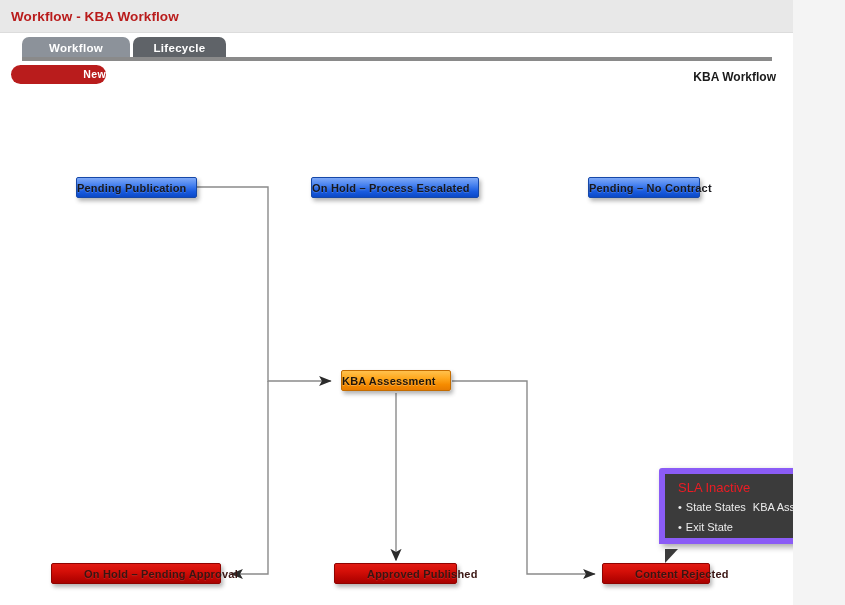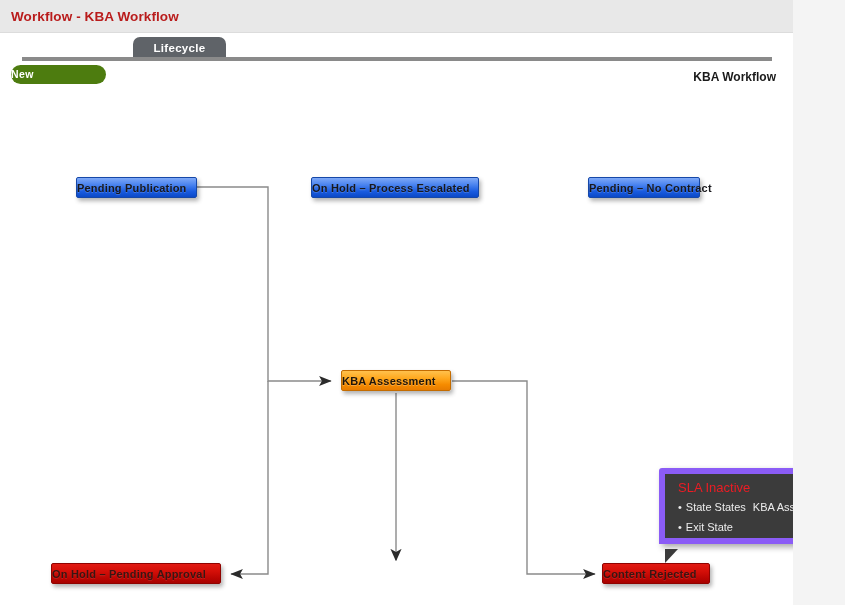--- a/index.html
+++ b/index.html
@@ -100,27 +100,27 @@
     width: 793px;
     height: 28px;
     background: #ffffff;
   }
   #new-button {
     position: absolute;
     left: 11px;
     top: 3px;
     width: 95px;
     height: 19px;
-    background: #4d7c0f;
+    background: #b91c1c;
     border-radius: 10px;
     color: #ffffff;
     font-size: 10.5px;
     font-weight: bold;
     letter-spacing: 0.4px;
-    text-align: left;
+    text-align: right;
     line-height: 19px;
     cursor: pointer;
     white-space: nowrap;
   }
   #canvas-label {
     position: absolute;
     right: 17px;
     top: 8px;
     font-size: 12px;
     font-weight: bold;
@@ -174,20 +174,21 @@
     color: #20160a;
     text-shadow: 0 1px 0 rgba(255,255,255,0.25);
     box-shadow: 2px 3px 4px rgba(0,0,0,0.30);
   }
   .node-red {
     background: linear-gradient(to bottom, #e01a12 0%, #d40f08 38%, #bb0502 74%, #a80200 100%);
     border: 1px solid #8f0300;
     color: #3a1512;
     text-shadow: 0 1px 0 rgba(255,255,255,0.10);
     box-shadow: 2px 3px 4px rgba(0,0,0,0.30);
+    padding-left: 32px;
   }
 
   #node-pending-publication { left: 76px; top: 87px; width: 121px; }
   #node-on-hold-escalated  { left: 311px; top: 87px; width: 168px; }
   #node-pending-no-contract{ left: 588px; top: 87px; width: 112px; }
   #node-kba-assessment     { left: 341px; top: 280px; width: 110px; }
   #node-on-hold-approval   { left: 51px;  top: 473px; width: 170px; }
   #node-approved-published { left: 334px; top: 473px; width: 123px; }
   #node-content-rejected   { left: 602px; top: 473px; width: 108px; }
 
@@ -239,20 +240,21 @@
 </head>
 <body>
 
 <div id="app-panel">
 
   <div id="title-bar">
     <div id="window-title">Workflow - KBA Workflow</div>
   </div>
 
   <div id="tab-strip">
+    <div class="tab" id="tab-workflow">Workflow</div>
     <div class="tab" id="tab-lifecycle">Lifecycle</div>
   </div>
   <div id="tab-underline"></div>
 
   <div id="toolbar">
     <div id="new-button">New</div>
     <div id="canvas-label">KBA Workflow</div>
   </div>
 
   <div id="canvas">
@@ -290,20 +292,21 @@
     <div class="node node-blue" id="node-pending-publication">Pending Publication</div>
 
     <div class="node node-blue" id="node-on-hold-escalated">On Hold – Process Escalated</div>
 
     <div class="node node-blue" id="node-pending-no-contract">Pending – No Contract</div>
 
     <div class="node node-orange" id="node-kba-assessment">KBA Assessment</div>
 
     <div class="node node-red" id="node-on-hold-approval">On Hold – Pending Approval</div>
 
+    <div class="node node-red" id="node-approved-published">Approved Published</div>
 
     <div class="node node-red" id="node-content-rejected">Content Rejected</div>
 
     <div id="tooltip">
       <div id="tooltip-title">SLA Inactive</div>
 
       <div class="tooltip-row" id="tooltip-row-0">
         <span class="tt-bullet">•</span><span>State States</span><span class="tt-gap"></span><span>KBA Assessment</span>
       </div>
 

